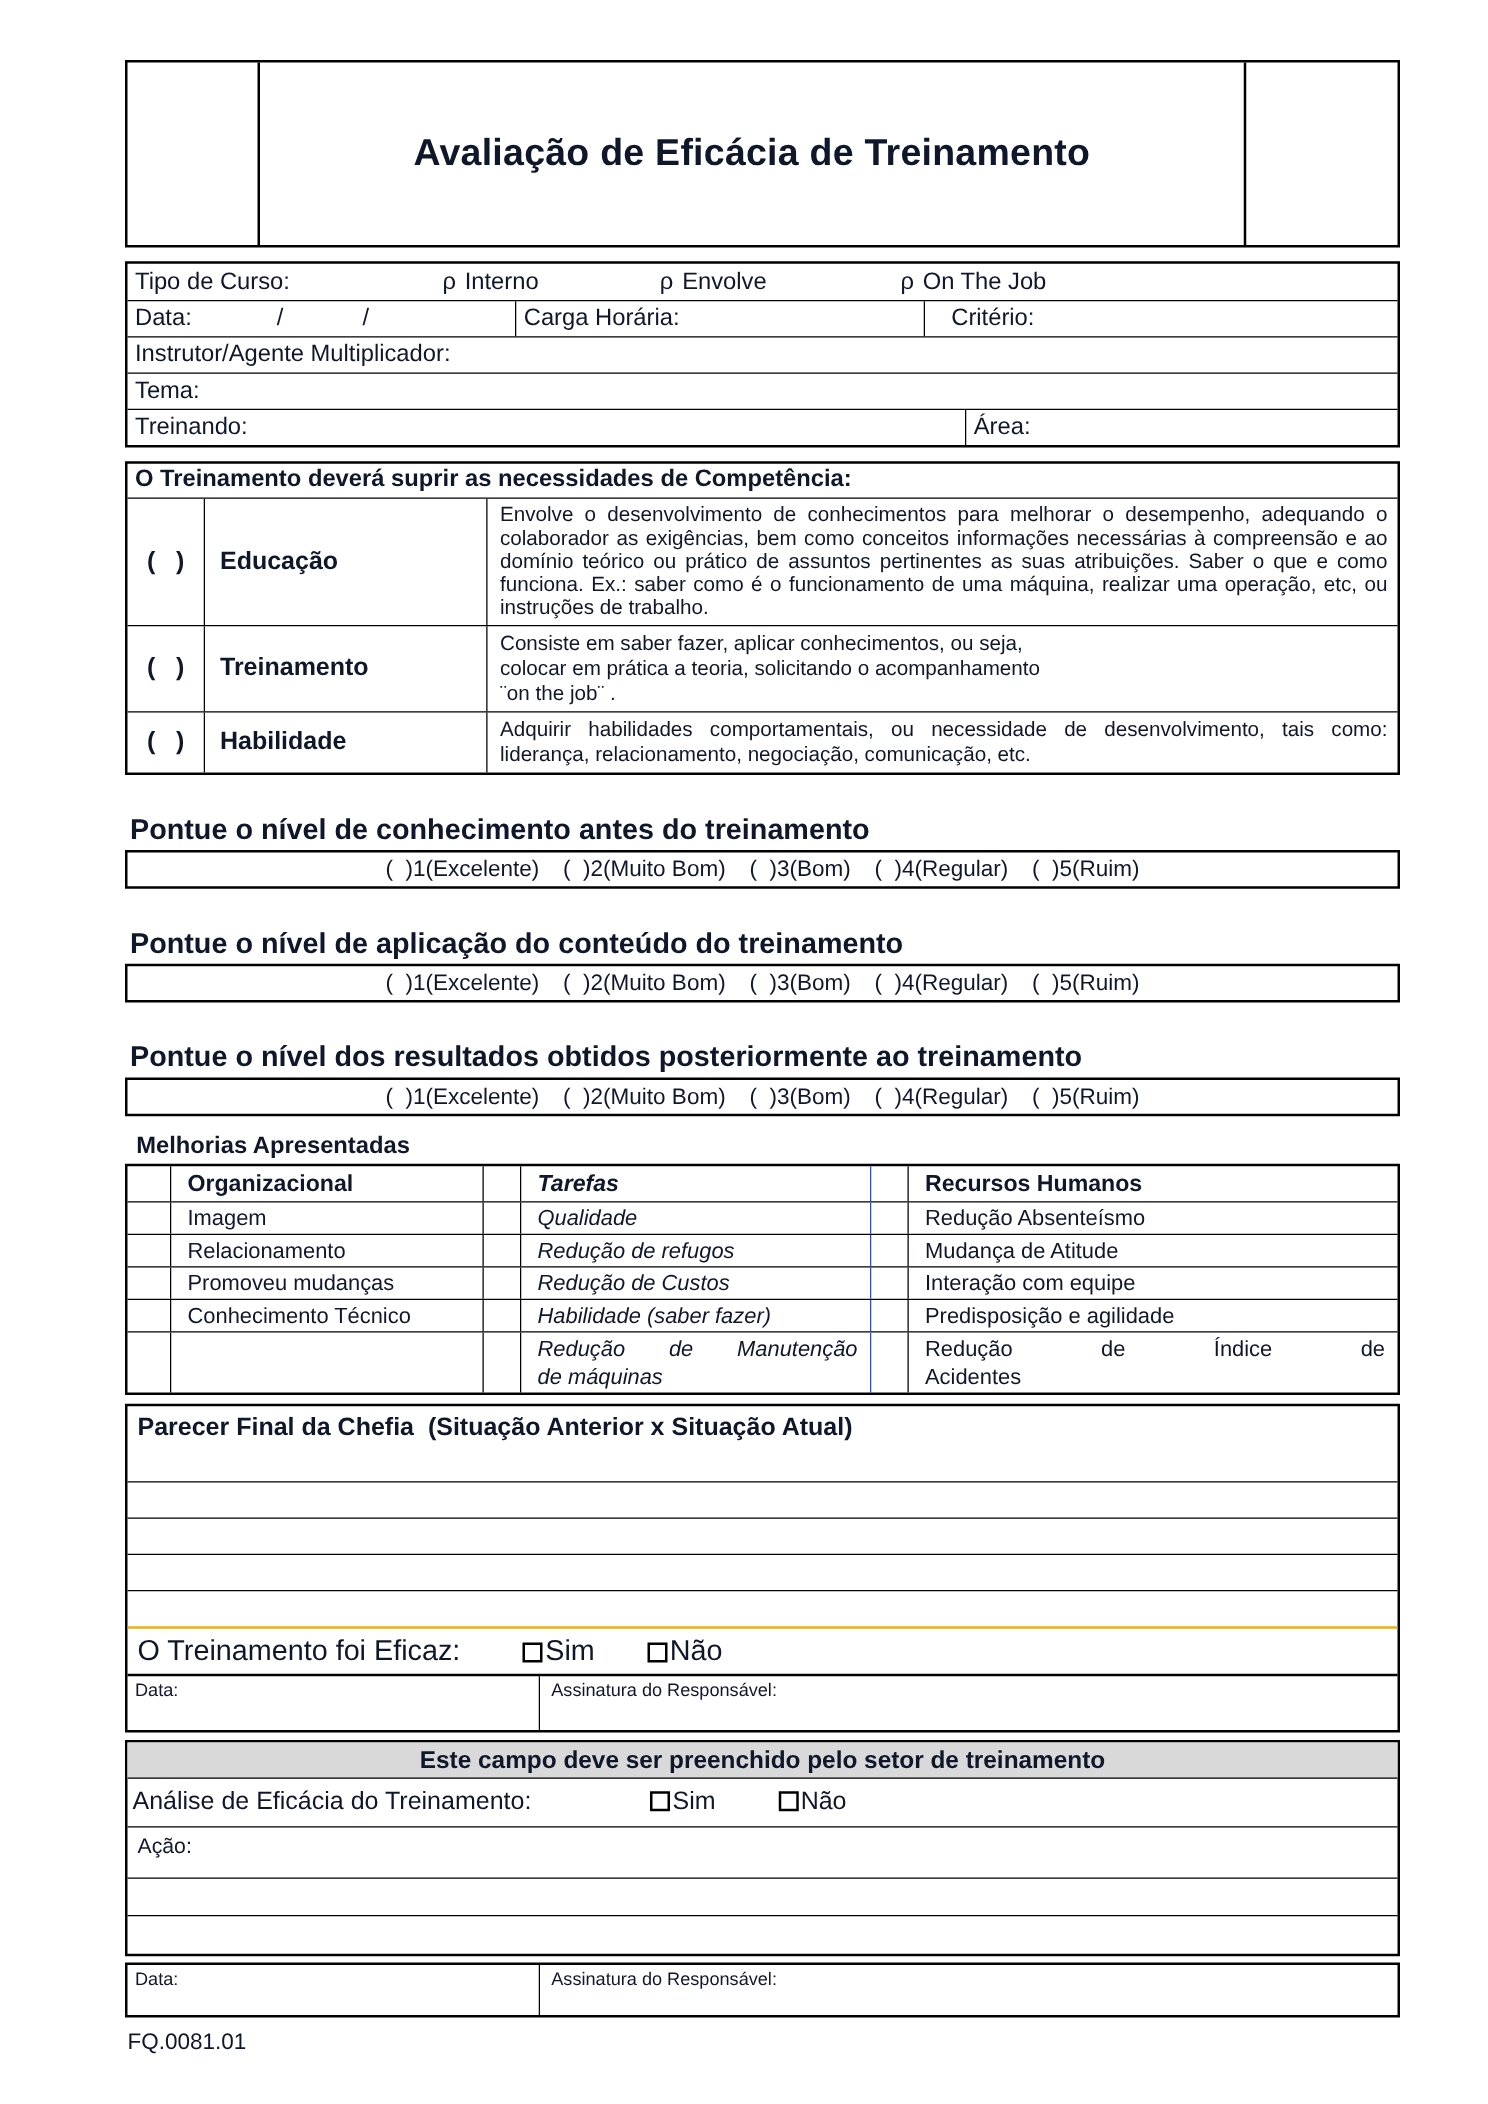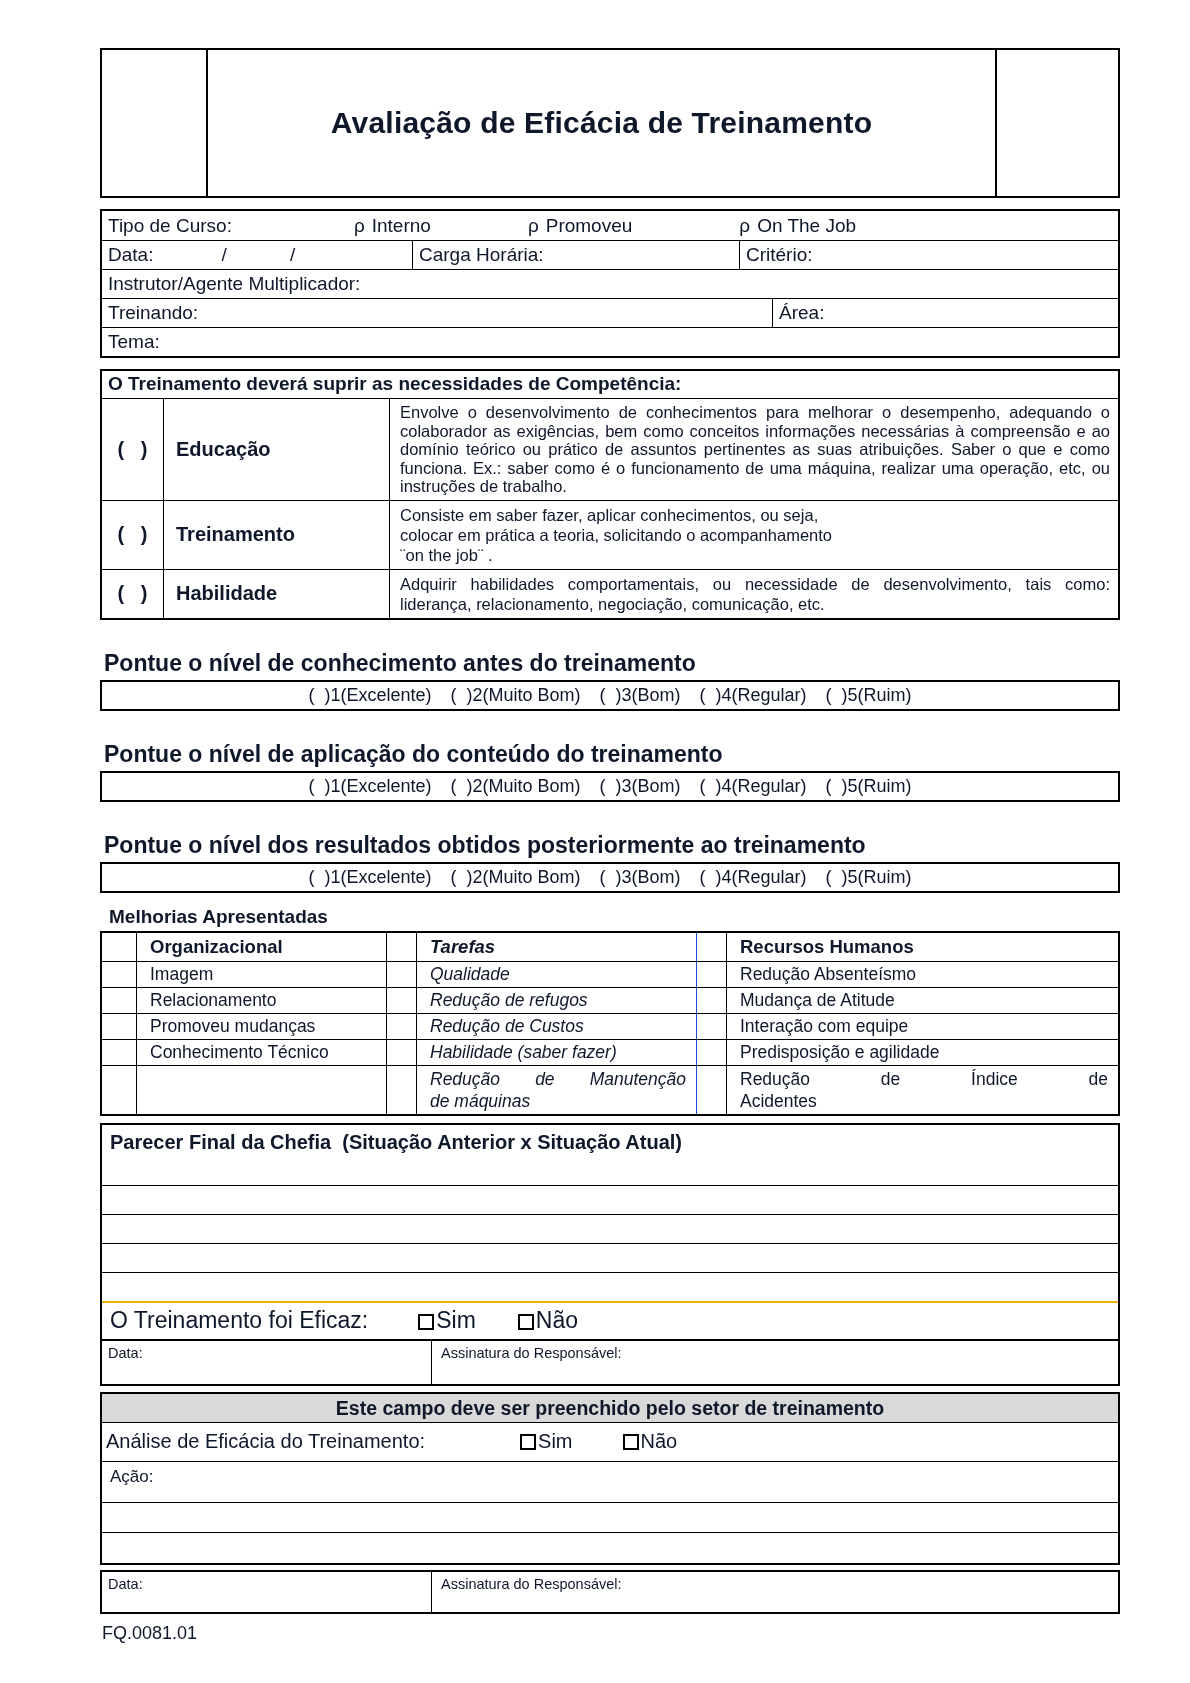--- a/index.html
+++ b/index.html
@@ -17,21 +17,21 @@
   .hcell-right { width:123px; border-left:2px solid #000; }
   .doc-title { font-size:30px; font-weight:bold; letter-spacing:.2px; }
 
   
   .info-table { margin-top:11px; border:2px solid #000; }
   .info-row { display:flex; align-items:center; height:29px; font-size:19px; border-top:1px solid #000; }
   .info-row:first-child { border-top:none; }
   .info-label { padding-left:6px; white-space:pre; }
   .icell { height:100%; display:flex; align-items:center; }
   .icell + .icell { border-left:1px solid #000; }
-  .w-data { width:310px; } .w-carga { width:327px; } .w-crit { flex:1; }
+  .w-data { width:310px; } .w-carga { width:327px; } .w-crit { flex:1;padding-left:15px; }
   .w-trein { width:670px; } .w-area { flex:1; }
   .opt { display:flex; align-items:center; white-space:pre; }
   .slashes { white-space:pre; margin-left:68px; }
 
   
   .comp-table { margin-top:11px; border:2px solid #000; }
   .comp-header { font-size:19px; font-weight:bold; padding:2px 6px 3px 6px; border-bottom:1px solid #000; }
   .comp-row { display:flex; border-bottom:1px solid #000; }
   .comp-row:last-child { border-bottom:none; }
   .comp-cb { width:62px; border-right:1px solid #000; display:flex; align-items:center; justify-content:center;
@@ -107,48 +107,48 @@
       <div class="hcell-center">
         <div class="doc-title">Avaliação de Eficácia de Treinamento</div>
       </div>
       <div class="hcell-right"></div>
     </div>
 
     <div class="info-table">
       <div class="info-row">
         <span class="info-label">Tipo de Curso:</span>
         <span class="opt" style="margin-left:122px;"><span class="radio-glyph">ρ</span><span>Interno</span></span>
-        <span class="opt" style="margin-left:97px;"><span class="radio-glyph">ρ</span><span>Promoveu</span></span>
+        <span class="opt" style="margin-left:97px;"><span class="radio-glyph">ρ</span><span>Envolve</span></span>
         <span class="opt" style="margin-left:107px;"><span class="radio-glyph">ρ</span><span>On The Job</span></span>
       </div>
       <div class="info-row">
         <div class="icell w-data">
           <span class="info-label">Data:</span>
           <span class="slashes">/            /</span>
         </div>
         <div class="icell w-carga">
           <span class="info-label">Carga Horária:</span>
         </div>
         <div class="icell w-crit">
           <span class="info-label">Critério:</span>
         </div>
       </div>
       <div class="info-row">
         <span class="info-label">Instrutor/Agente Multiplicador:</span>
       </div>
       <div class="info-row">
+        <span class="info-label">Tema:</span>
+      </div>
+      <div class="info-row">
         <div class="icell w-trein">
           <span class="info-label">Treinando:</span>
         </div>
         <div class="icell w-area">
           <span class="info-label">Área:</span>
         </div>
-      </div>
-      <div class="info-row">
-        <span class="info-label">Tema:</span>
       </div>
     </div>
 
     <div class="comp-table">
       <div class="comp-header">O Treinamento deverá suprir as necessidades de Competência:</div>
       <div class="comp-row">
         <div class="comp-cb">(   )</div>
         <div class="comp-label">Educação</div>
         <div class="comp-desc desc-justify">Envolve o desenvolvimento de conhecimentos para melhorar o desempenho, adequando o colaborador as exigências, bem como conceitos informações necessárias à compreensão e ao domínio teórico ou prático de assuntos pertinentes as suas atribuições. Saber o que e como funciona. Ex.: saber como é o funcionamento de uma máquina, realizar uma operação, etc, ou instruções de trabalho.</div>
       </div>

